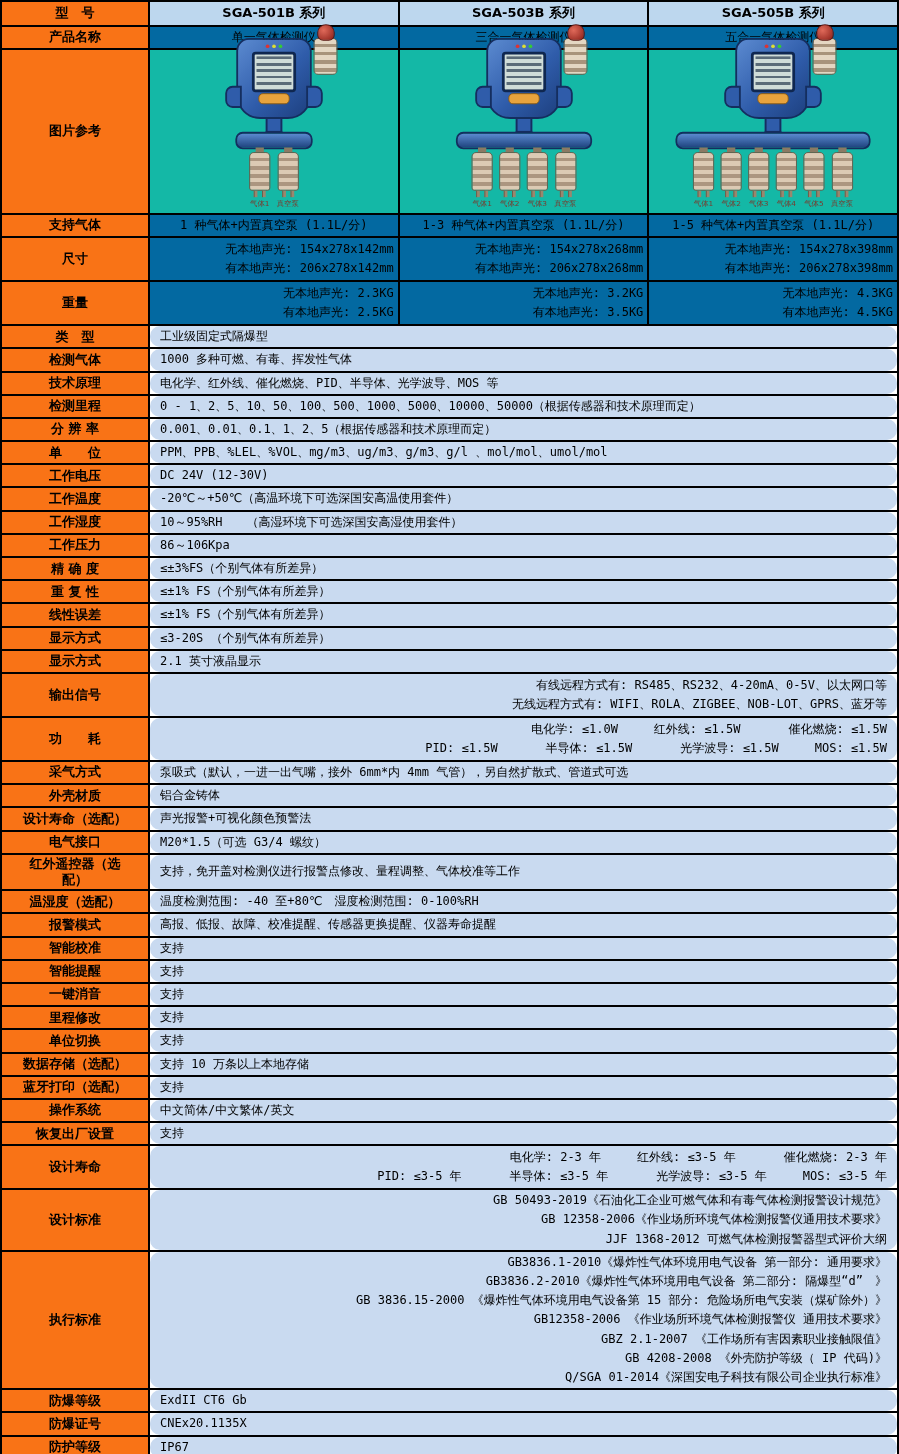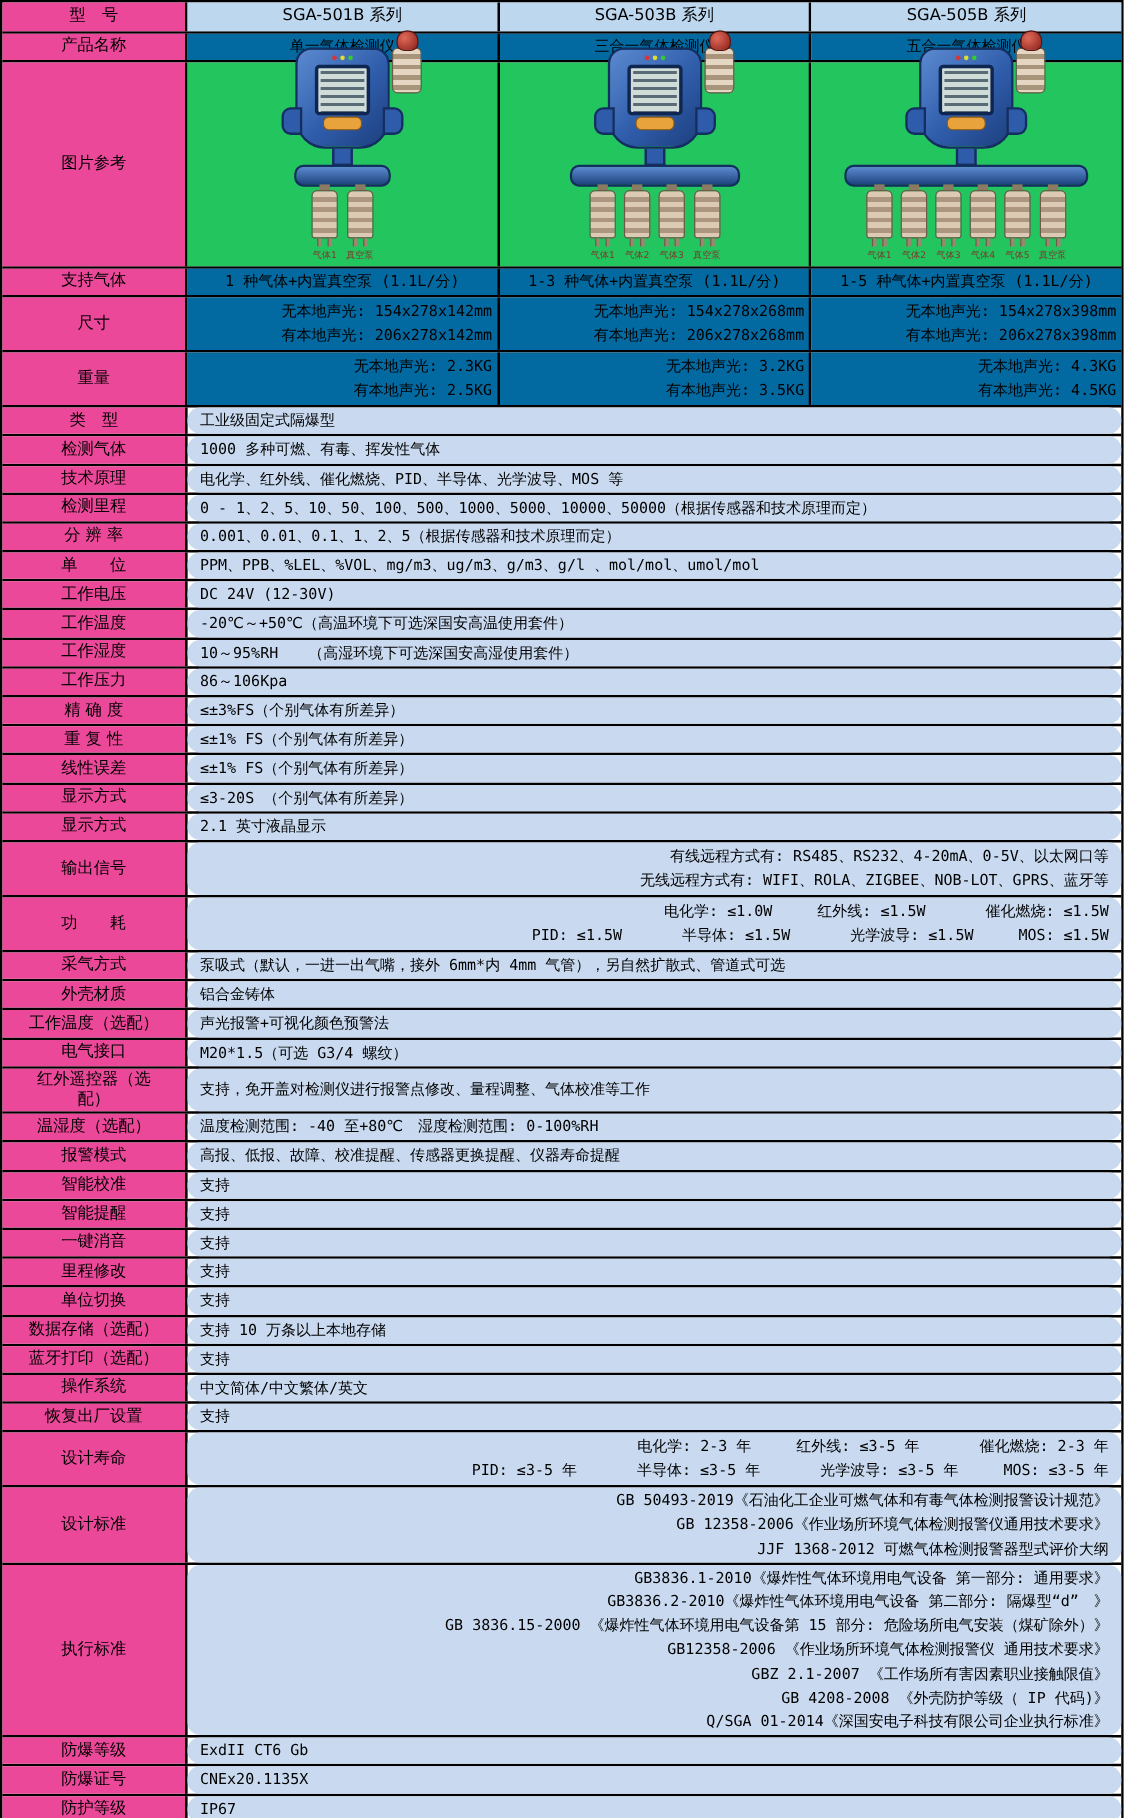--- a/index.html
+++ b/index.html
@@ -7,40 +7,40 @@
     width:899px;
     box-sizing:border-box;
     border:2px solid #000;
     font-family:"DejaVu Sans","Liberation Sans",sans-serif;
     color:#000;
   }
   .row{display:flex;border-bottom:2px solid #000;}
   .row:last-child{border-bottom:none;}
   .lbl{
     flex:0 0 148px;width:148px;box-sizing:border-box;
-    background:#ec4899;border-right:2px solid #000;
+    background:#f97316;border-right:2px solid #000;
     display:flex;align-items:center;justify-content:center;
-    font-weight:normal;font-size:13px;text-align:center;
+    font-weight:bold;font-size:13px;text-align:center;
     padding:1px 20px;line-height:1.25;
   }
   .content{
     flex:1;background:#C9DAF0;box-sizing:border-box;
     display:flex;flex-direction:column;justify-content:center;
     padding:1px 10px;font-size:12px;min-height:20px;border-radius:10px;
   }
   .cols{flex:1;display:flex;}
   .col{
     flex:1;box-sizing:border-box;border-right:2px solid #000;
     background:#0369a1;display:flex;flex-direction:column;
     align-items:center;justify-content:center;
     font-size:12px;text-align:center;padding:1px 4px;min-height:20px;
   }
   .col:last-child{border-right:none;}
-  .hdr .col{background:#BDD7EE;font-weight:normal;font-size:13px;}
-  .img-col{background:#22c55e;padding:4px 2px;text-align:center;}
+  .hdr .col{background:#BDD7EE;font-weight:bold;font-size:13px;}
+  .img-col{background:#14b8a6;padding:4px 2px;text-align:center;}
   .line{line-height:1.6;white-space:pre-wrap;text-align:left;}
   .col .line{text-align:center;}
   .h2 .content,.h2 .col{min-height:42px;align-items:flex-end;}
   .himg .col{height:163px;}
   .mono{font-family:"DejaVu Sans Mono","DejaVu Sans",monospace;}
 
   
   .device{display:flex;flex-direction:column;align-items:center;transform:scale(.92);transform-origin:center top;}
   .dev-top{position:relative;height:88px;display:flex;justify-content:center;}
   .dev-body{
@@ -469,21 +469,21 @@
         <div class="line">泵吸式（默认，一进一出气嘴，接外 6mm*内 4mm 气管），另自然扩散式、管道式可选</div>
       </div>
     </div>
     <div class="row">
       <div class="lbl">外壳材质</div>
       <div class="content mono">
         <div class="line">铝合金铸体</div>
       </div>
     </div>
     <div class="row">
-      <div class="lbl">工作温度（选配）</div>
+      <div class="lbl">设计寿命（选配）</div>
       <div class="content mono">
         <div class="line">声光报警+可视化颜色预警法</div>
       </div>
     </div>
     <div class="row">
       <div class="lbl">电气接口</div>
       <div class="content mono">
         <div class="line">M20*1.5（可选 G3/4 螺纹）</div>
       </div>
     </div>

